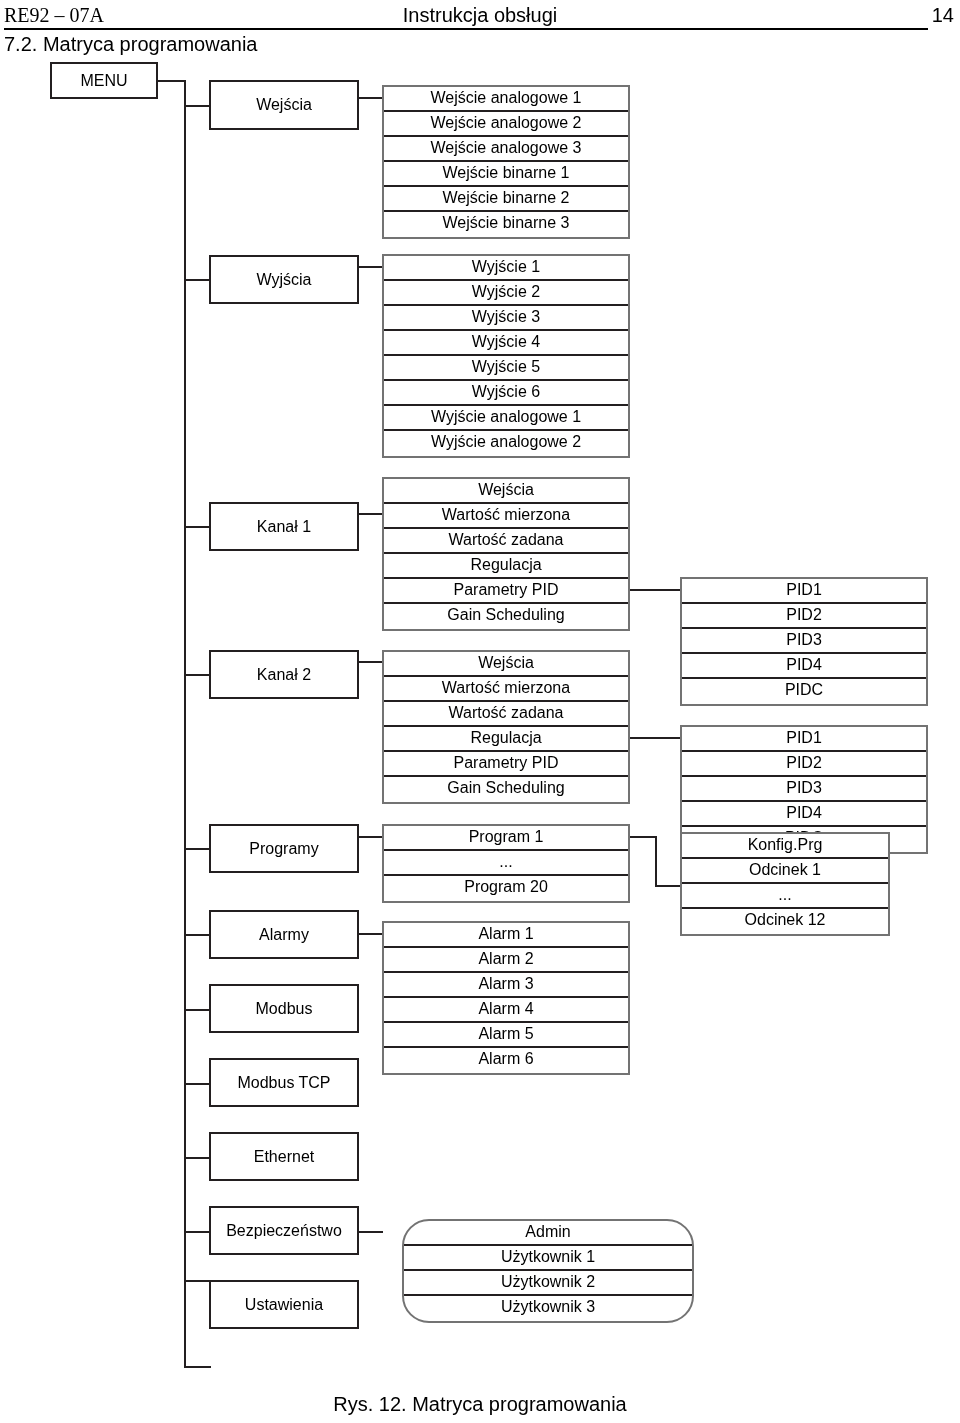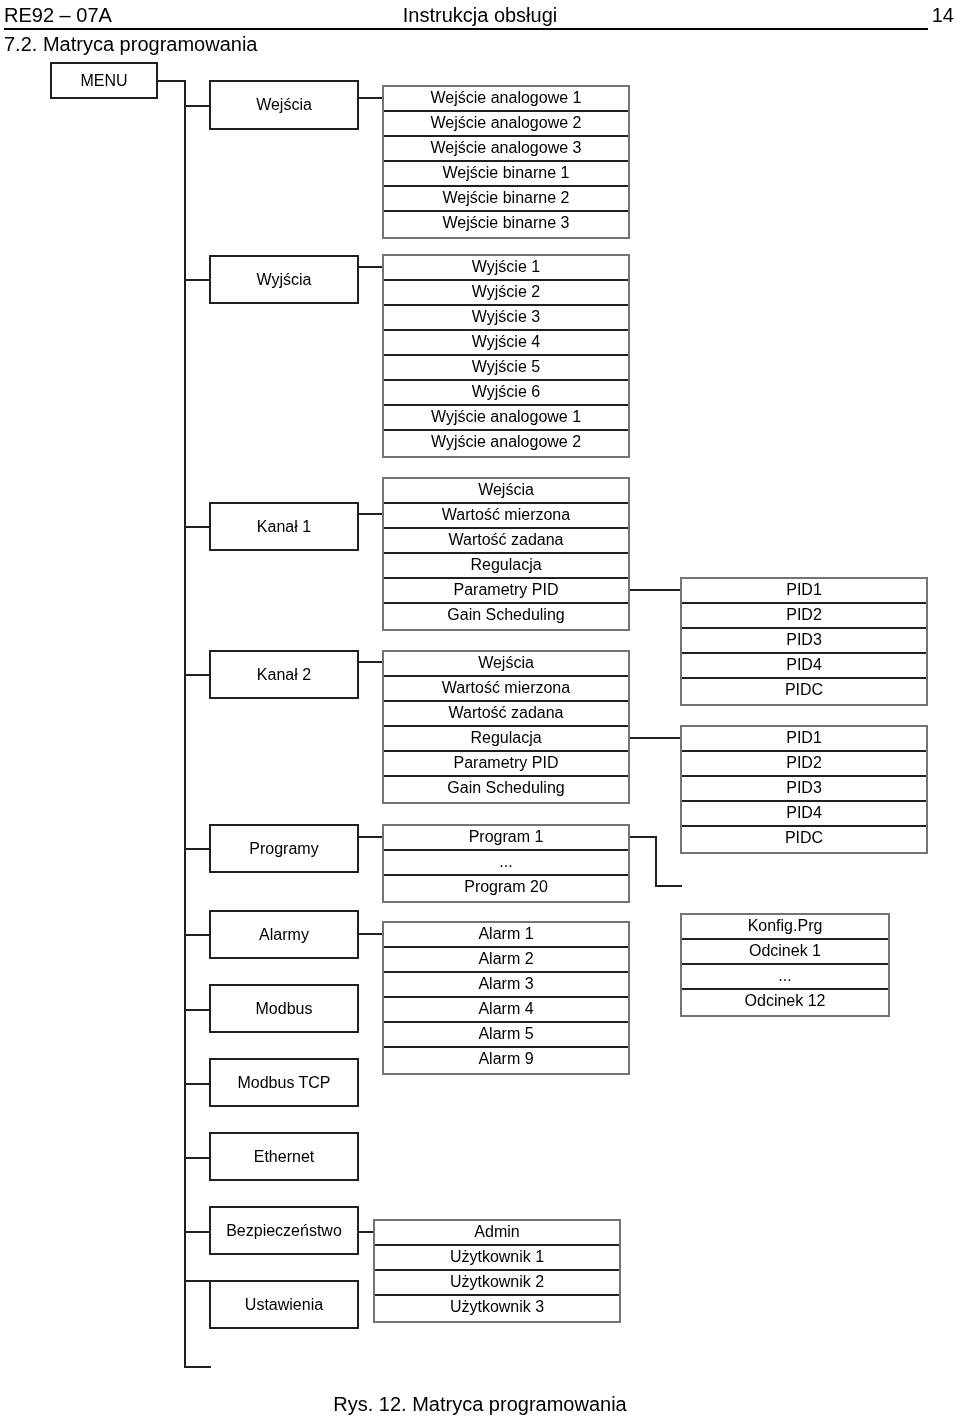--- a/index.html
+++ b/index.html
@@ -22,21 +22,21 @@
   
   .hdr {
     position: absolute;
     top: 2px;
     left: 0;
     width: 960px;
     height: 26px;
     font-size: 20px;
     line-height: 26px;
   }
-  .hdr-left   { position: absolute; left: 4px;  top: 0; }
+  .hdr-left   { position: absolute; left: 4px;  top: 0; font-family: Liberation Serif, serif; }
   .hdr-center { position: absolute; left: 0; top: 0; width: 960px; text-align: center; }
   .hdr-right  { position: absolute; right: 6px; top: 0; }
   .hdr-rule {
     position: absolute;
     left: 4px;
     top: 28px;
     width: 924px;
     height: 0;
     border-top: 2px solid #000;
   }
@@ -211,39 +211,39 @@
   <div class="h-line" style="left:359px; top:836px; width:24px;"></div>
   <div class="stack" style="left:382px; top:824px; width:248px;">
     <div class="row">Program 1</div>
     <div class="row">...</div>
     <div class="row">Program 20</div>
   </div>
 
   <div class="h-line" style="left:630px; top:836px; width:27px;"></div>
   <div class="v-line" style="left:655px; top:836px; height:50px;"></div>
   <div class="h-line" style="left:655px; top:885px; width:27px;"></div>
-  <div class="stack" style="left:680px; top:913px; width:210px;">
+  <div class="stack" style="left:680px; top:832px; width:210px;">
     <div class="row">Konfig.Prg</div>
     <div class="row">Odcinek 1</div>
     <div class="row">...</div>
     <div class="row">Odcinek 12</div>
   </div>
 
   <div class="h-line" style="left:184px; top:934px; width:27px;"></div>
   <div class="node" style="left:209px; top:910px; width:150px; height:49px;">
     <span>Alarmy</span>
   </div>
   <div class="h-line" style="left:359px; top:933px; width:24px;"></div>
   <div class="stack" style="left:382px; top:921px; width:248px;">
     <div class="row">Alarm 1</div>
     <div class="row">Alarm 2</div>
     <div class="row">Alarm 3</div>
     <div class="row">Alarm 4</div>
     <div class="row">Alarm 5</div>
-    <div class="row">Alarm 9</div>
+    <div class="row">Alarm 6</div>
   </div>
 
   <div class="h-line" style="left:184px; top:1009px; width:27px;"></div>
   <div class="node" style="left:209px; top:984px; width:150px; height:49px;">
     <span>Modbus</span>
   </div>
 
   <div class="h-line" style="left:184px; top:1083px; width:27px;"></div>
   <div class="node" style="left:209px; top:1058px; width:150px; height:49px;">
     <span>Modbus TCP</span>
@@ -252,21 +252,21 @@
   <div class="h-line" style="left:184px; top:1157px; width:27px;"></div>
   <div class="node" style="left:209px; top:1132px; width:150px; height:49px;justify-content:center;">
     <span>Ethernet</span>
   </div>
 
   <div class="h-line" style="left:184px; top:1231px; width:27px;"></div>
   <div class="node" style="left:209px; top:1206px; width:150px; height:49px;">
     <span>Bezpieczeństwo</span>
   </div>
   <div class="h-line" style="left:359px; top:1231px; width:24px;"></div>
-  <div class="stack" style="left:373px; top:1219px; width:248px;">
+  <div class="stack" style="left:402px; top:1219px; width:292px;border-radius:27px;">
     <div class="row">Admin</div>
     <div class="row">Użytkownik 1</div>
     <div class="row">Użytkownik 2</div>
     <div class="row">Użytkownik 3</div>
   </div>
 
   <div class="h-line" style="left:184px; top:1280px; width:27px;"></div>
   <div class="node" style="left:209px; top:1280px; width:150px; height:49px;">
     <span>Ustawienia</span>
   </div>

